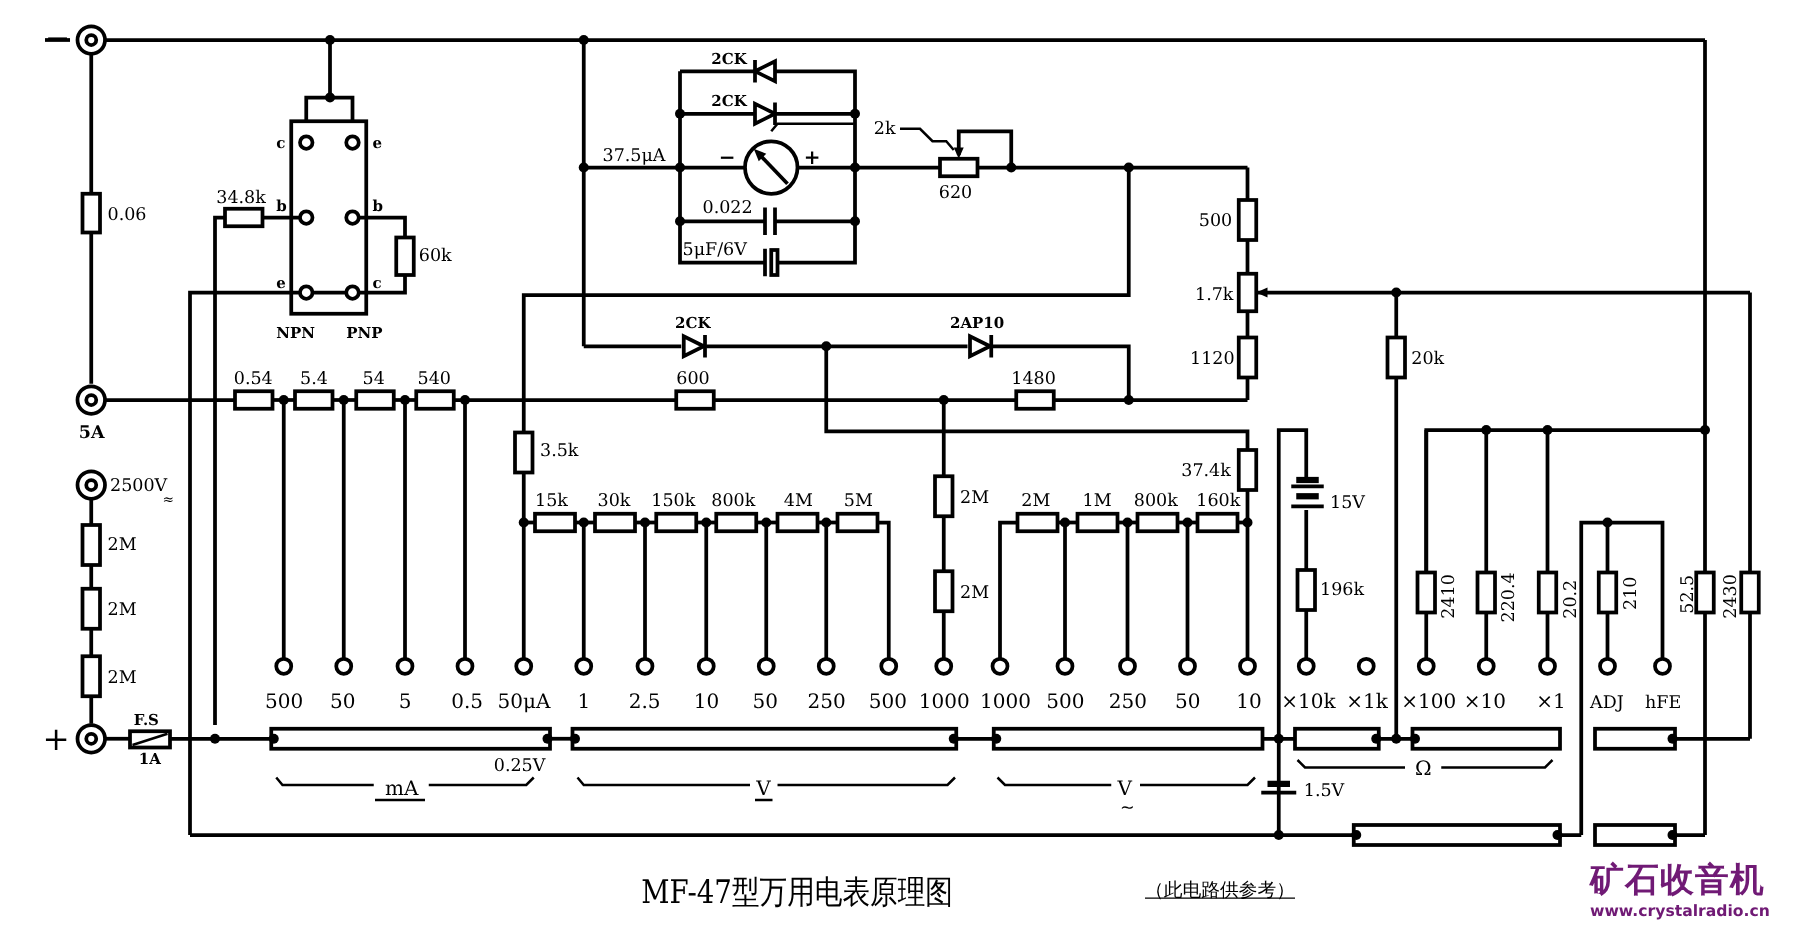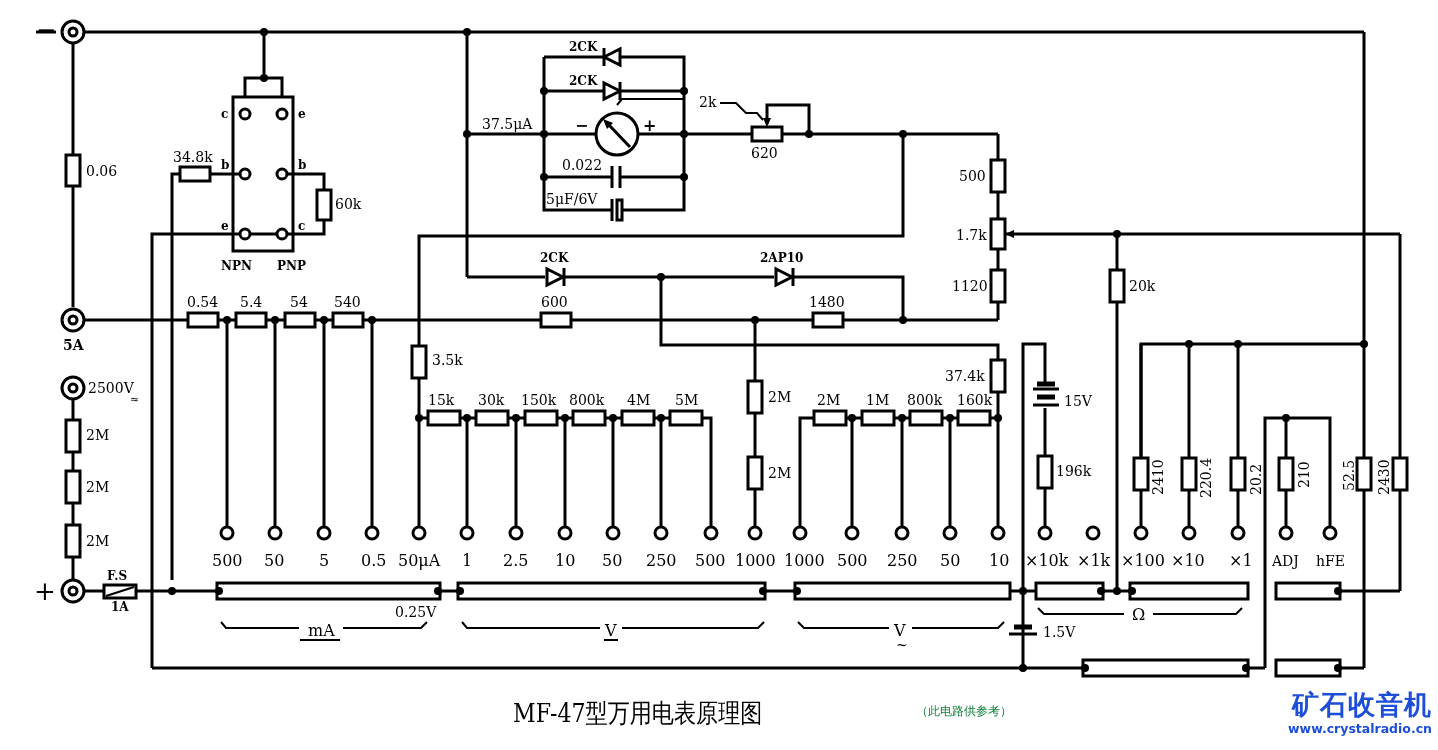--- a/index.html
+++ b/index.html
@@ -7,22 +7,22 @@
   #schematic{position:absolute;left:0;top:0;}
   .w{stroke:#000;stroke-width:3;fill:none;}
   .thin{stroke:#000;stroke-width:2;fill:none;}
   .r{stroke:#000;stroke-width:3;fill:#fff;}
   .dot{fill:#000;}
   .term{stroke:#000;stroke-width:3;fill:#fff;}
   .lbl{font-family:"DejaVu Serif","Liberation Serif",serif;font-size:14px;fill:#000;}
   .lbl-s{font-family:"DejaVu Serif","Liberation Serif",serif;font-size:12px;fill:#000;font-weight:bold;}
   .lbl-b{font-family:"DejaVu Serif","Liberation Serif",serif;font-size:16px;fill:#000;}
   .title{position:absolute;left:513px;top:696px;font-family:"DejaVu Serif","Liberation Serif",serif;font-size:26px;color:#000;letter-spacing:0px;transform:scaleX(0.85);transform-origin:left center;}
-  .subtitle{position:absolute;left:916px;top:703px;font-family:"DejaVu Serif","Liberation Serif",serif;font-size:12px;color:#15803d;}
-  .logo{position:absolute;left:1272px;top:690px;width:160px;text-align:right;color:#1d4ed8;}
+  .subtitle{position:absolute;left:916px;top:703px;font-family:"DejaVu Serif","Liberation Serif",serif;font-size:15px;color:#000000;text-decoration:underline;}
+  .logo{position:absolute;left:1272px;top:690px;width:160px;text-align:left;color:#701a75;}
   .logo-cn{font-family:"DejaVu Sans","Liberation Sans",sans-serif;font-weight:bold;font-size:27px;line-height:30px;letter-spacing:1px;}
   .logo-url{font-family:"DejaVu Sans","Liberation Sans",sans-serif;font-size:12.5px;line-height:18px;font-weight:bold;}
 </style>
 </head>
 <body>
 
 <svg id="schematic" width="1438" height="750" viewBox="0 0 1438 750" xmlns="http://www.w3.org/2000/svg">
 
   <g>
 

